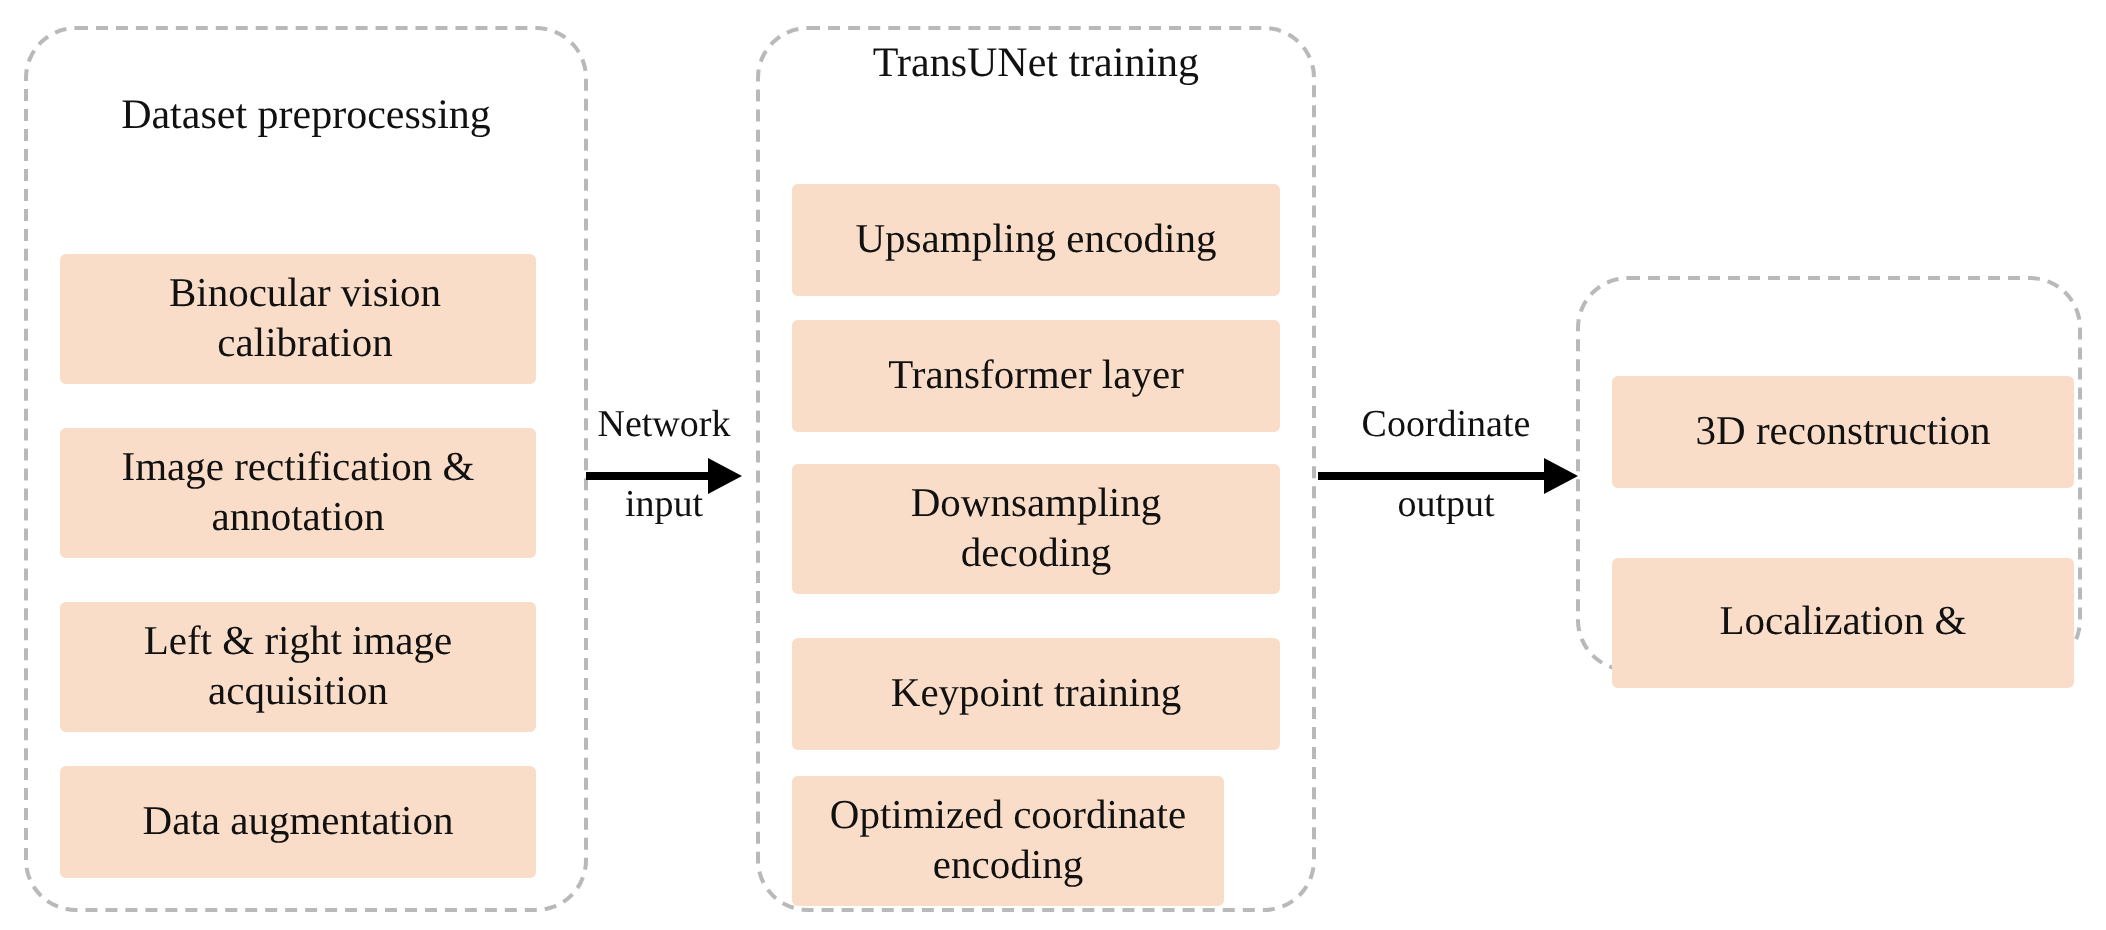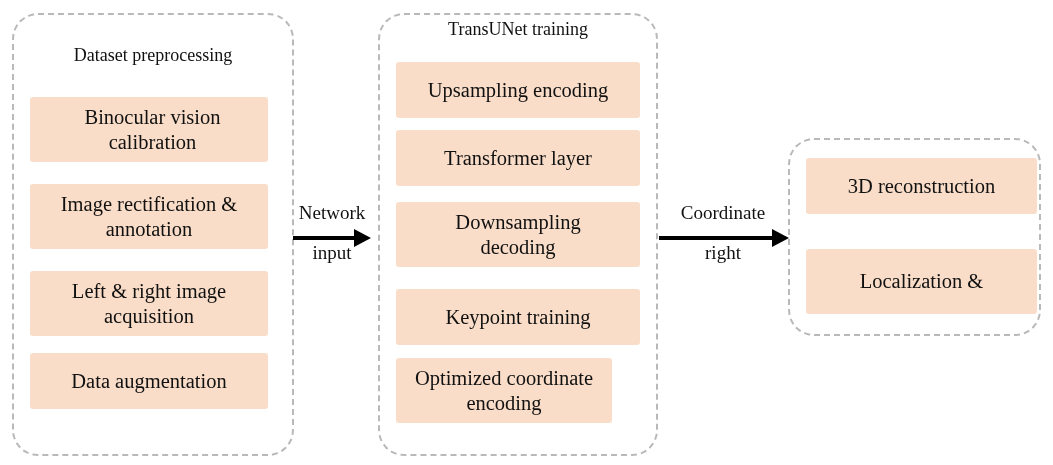--- a/index.html
+++ b/index.html
@@ -26,40 +26,41 @@
     box-sizing: border-box;
     border: 2px dashed #b9b9b9;
     border-radius: 26px;
     background: transparent;
   }
 
   
   .group-title {
     position: absolute;
     text-align: center;
-    font-size: 18px;
+    font-size: 21px;
     line-height: 1.1;
     color: #111111;
     white-space: nowrap;
   }
 
   
   .node {
     position: absolute;
     box-sizing: border-box;
     background: #f9ddc8;
     border-radius: 3px;
     display: flex;
     align-items: center;
     justify-content: center;
     text-align: center;
     font-size: 20.5px;
     line-height: 1.22;
     color: #111111;
     padding: 2px 8px;
+    margin-top: 30px;
   }
   .node.two-line { line-height: 1.2; }
 
   
   .arrow {
     position: absolute;
     height: 0;
   }
   .arrow .shaft {
     position: absolute;
@@ -159,21 +160,21 @@
       <span>Optimized coordinate</span><br>
       <span>encoding</span>
     </span>
   </div>
 
   <div class="arrow" style="left:659px; top:238px; width:130px;">
     <div class="shaft" style="width:115px;"></div>
     <div class="head" style="left:113px;"></div>
   </div>
   <div class="arrow-label above" style="left:657px; top:203px; width:132px;">Coordinate</div>
-  <div class="arrow-label below" style="left:657px; top:243px; width:132px;">right</div>
+  <div class="arrow-label below" style="left:657px; top:243px; width:132px;">output</div>
 
   <div class="group" style="left:788px; top:138px; width:253px; height:198px;"></div>
 
   <div class="node" style="left:806px; top:158px; width:231px; height:56px;">
     <span>3D reconstruction</span>
   </div>
 
   <div class="node two-line" style="left:806px; top:249px; width:231px; height:65px;">
     <span>
       <span>Localization &amp;</span><br>

